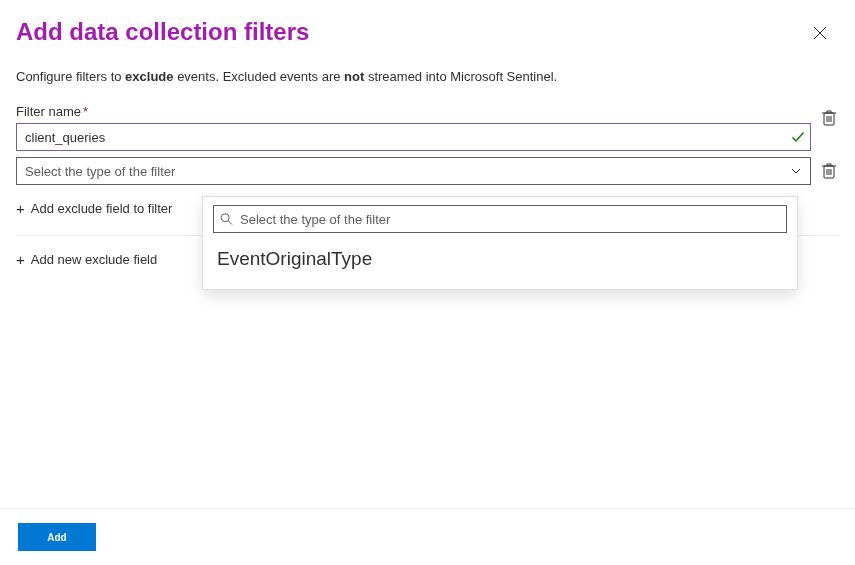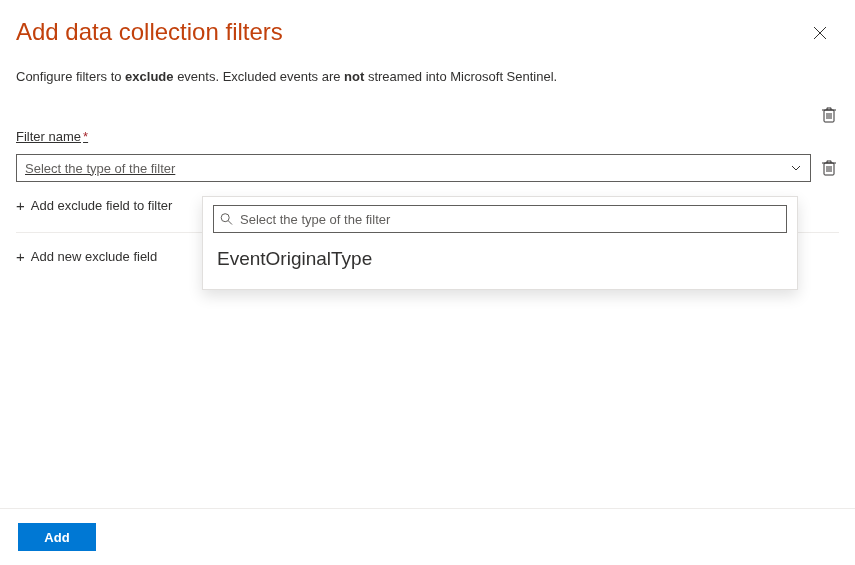--- a/index.html
+++ b/index.html
@@ -7,26 +7,26 @@
       font-family: "Segoe UI", -apple-system, sans-serif;
       font-size: 13px;
       color: #323130;
       width: 855px;
       height: 565px;
       position: relative;
       background: #fff;
     }
     .panel { padding: 18px 16px 0 16px; }
     .header-row { display: flex; justify-content: space-between; align-items: flex-start; }
-    h1 { font-size: 24px; font-weight: 400; color: #c2410c; }
+    h1 { font-size: 24px; font-weight: 700; color: #a21caf; }
     .close-btn { cursor: pointer; padding: 4px; margin-top: 4px; margin-right: 8px; }
     .close-btn svg { width: 14px; height: 14px; }
     .intro { margin-top: 22px; font-size: 13px; color: #323130; }
     .intro b { font-weight: 700; }
-    .field-block { margin-top: 20px; position: relative; text-decoration: underline; }
+    .field-block { margin-top: 20px; position: relative; }
     .field-label { font-size: 13px; color: #323130; margin-bottom: 4px; display: block; }
     .required-star { color: #a4262c; margin-left: 2px; }
     .row-with-trash { display: flex; align-items: center; gap: 8px; }
     .row-with-trash-label { display: flex; align-items: flex-end; gap: 8px; }
     .row-with-trash-label .trash { margin-bottom: 22px; }
     .trash { cursor: pointer; padding: 2px; flex-shrink: 0; }
     .trash svg { width: 16px; height: 18px; display: block; }
     .text-input {
       width: 100%;
       height: 28px;
@@ -103,21 +103,21 @@
       bottom: 0; left: 0; right: 0;
       border-top: 1px solid #edebe9;
       padding: 14px 18px;
       display: flex;
       gap: 10px;
       background: #fff;
     }
     .btn {
       min-width: 78px;
       height: 28px;
-      font-size: 13px;
+      font-size: 10px;
       border: 1px solid #8a8886;
       background: #fff;
       color: #323130;
       cursor: pointer;
       padding: 0 14px;
     }
     .btn-primary {
       background: #0078d4;
       border-color: #0078d4;
       color: #fff;
@@ -144,20 +144,28 @@
   <p class="intro">
     <span>Configure filters to </span><b>exclude</b><span> events. Excluded events are </span><b>not</b><span> streamed into Microsoft Sentinel.</span>
   </p>
 
   <div class="field-block">
     <div class="row-with-trash-label">
       <div class="content-wrap">
         <label class="field-label">
           <span>Filter name</span><span class="required-star">*</span>
         </label>
+        <div class="text-input-wrap">
+          <input type="text" class="text-input valid" value="client_queries" style="">
+          <span class="valid-check">
+            <svg viewBox="0 0 14 14" fill="none" stroke="#107c10" stroke-width="1.5">
+                <polyline points="1.5,7.5 5,11 12.5,2.5"></polyline>
+              </svg>
+          </span>
+        </div>
       </div>
       <span class="trash">
         <span>
           <svg viewBox="0 0 16 18" fill="none" stroke="#323130" stroke-width="1">
               <rect x="3" y="4" width="10" height="12" rx="1"></rect>
               <line x1="1" y1="4" x2="15" y2="4"></line>
               <line x1="6" y1="2" x2="10" y2="2"></line>
               <line x1="6" y1="1.8" x2="6" y2="4"></line>
               <line x1="10" y1="1.8" x2="10" y2="4"></line>
               <line x1="6" y1="7" x2="6" y2="13"></line>

